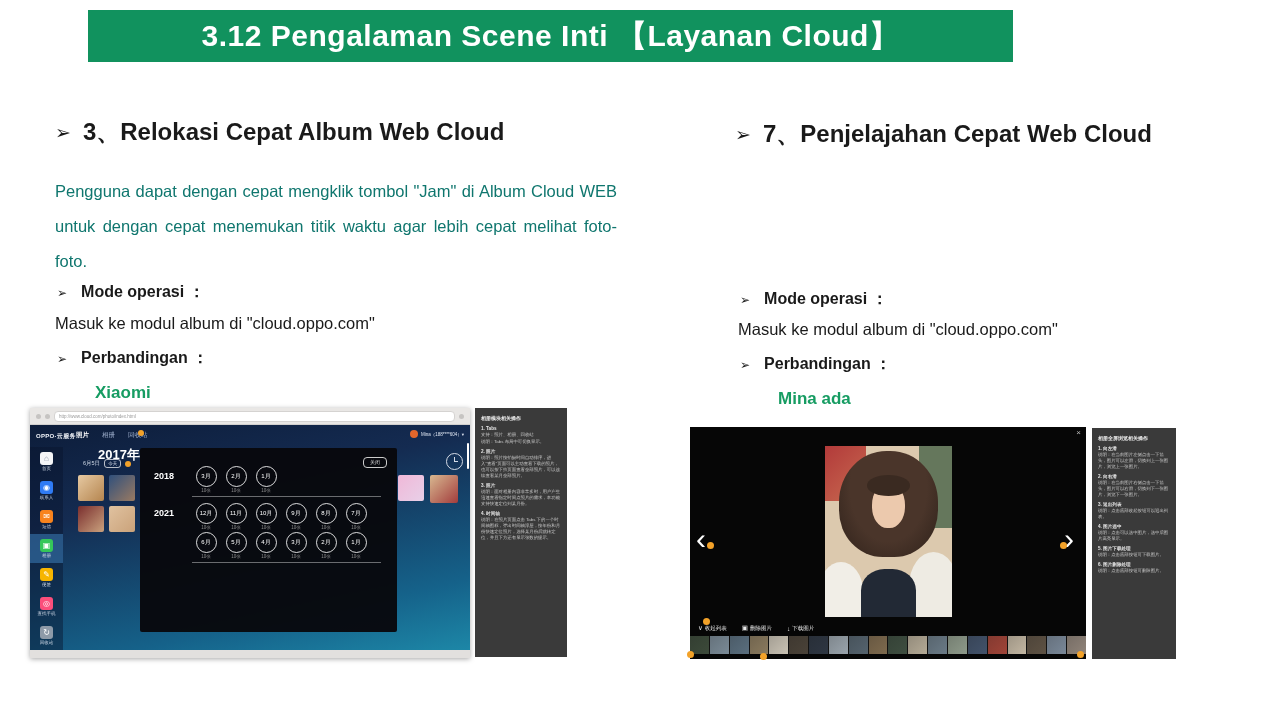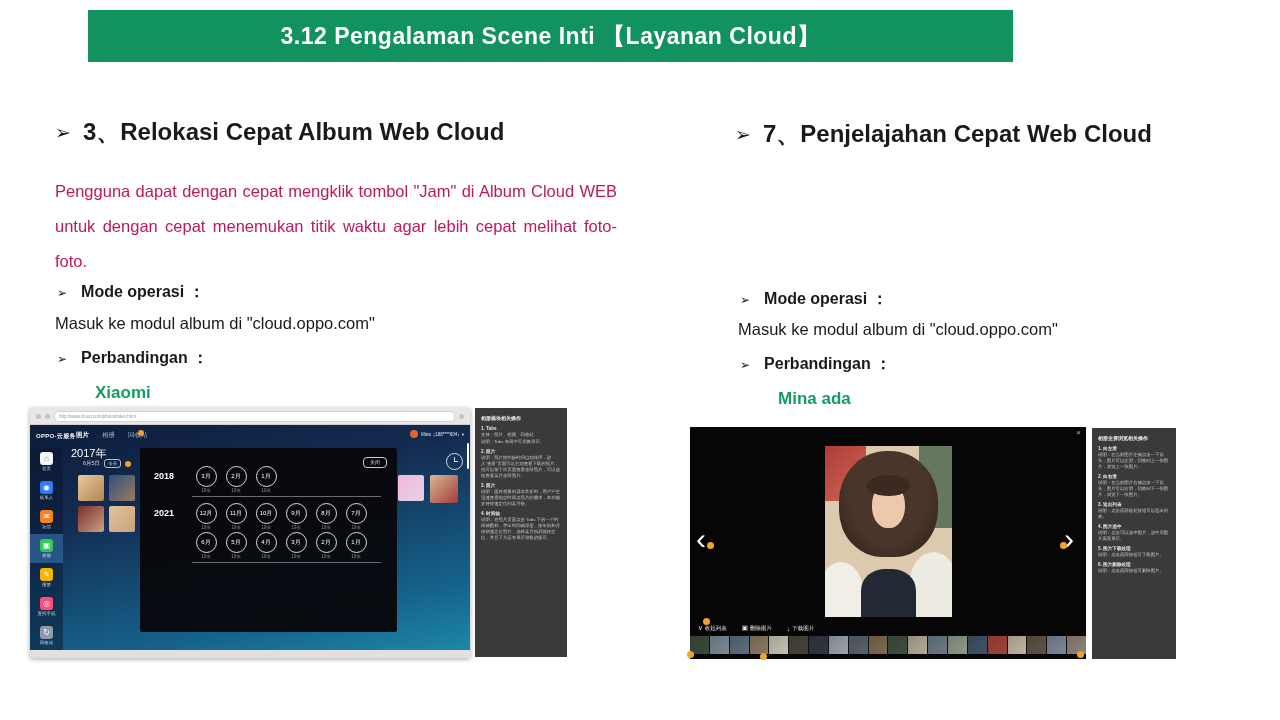--- a/index.html
+++ b/index.html
@@ -2,28 +2,28 @@
 <html><head>
 <meta charset="utf-8">
 <style>
   html,body{margin:0;padding:0;background:#fff;}
   .slide{position:relative;width:1280px;height:720px;background:#ffffff;overflow:hidden;
          font-family:"Liberation Sans","DejaVu Sans",sans-serif;color:#1a1a1a;}
 
   
   .banner{position:absolute;left:88px;top:10px;width:925px;height:52px;background:#11925E;
           display:flex;align-items:center;justify-content:center;}
-  .banner .t{color:#fff;font-size:23px;font-weight:bold;letter-spacing:.5px;}
+  .banner .t{color:#fff;font-size:30px;font-weight:bold;letter-spacing:.5px;}
 
   
   .h-row{position:absolute;display:flex;align-items:baseline;font-weight:bold;font-size:24px;}
   .h-row .blt{font-size:19px;margin-right:12px;transform:translateY(-1px);}
   .lh{left:55px;top:116px;}
   .rh{left:735px;top:118px;}
-  .para{position:absolute;text-align:justify;font-size:16.5px;color:#be185d;}
+  .para{position:absolute;text-align:justify;font-size:16.5px;color:#0f766e;}
   .lb{left:55px;top:174px;width:562px;line-height:35px;}
   .rb{left:738px;top:182px;width:476px;line-height:33px;}
   .sub{position:absolute;display:flex;align-items:baseline;font-size:16px;font-weight:bold;}
   .sub .blt{font-size:12px;margin-right:14px;}
   .lmode{left:57px;top:282px;}  .lmasuk{left:55px;top:314px;}
   .lperb{left:57px;top:348px;}  .lxiaomi{left:95px;top:383px;}
   .rmode{left:740px;top:289px;} .rmasuk{left:738px;top:320px;}
   .rperb{left:740px;top:354px;} .rtidak{left:778px;top:389px;}
   .plain{position:absolute;font-size:16.5px;font-weight:normal;}
   .accent{position:absolute;font-size:17px;font-weight:bold;color:#169C62;}
@@ -45,21 +45,21 @@
   .nav-badge{position:absolute;left:108px;top:5px;width:6px;height:6px;border-radius:50%;background:#F3A229;}
   .userbox{position:absolute;right:6px;top:5px;display:flex;align-items:center;gap:3px;}
   .avatar{width:8px;height:8px;border-radius:50%;background:#e2662c;}
   .username{font-size:4.5px;color:#dfe6f2;white-space:nowrap;}
   .cloud-sb{position:absolute;left:0;top:22px;bottom:0;width:33px;background:rgba(8,20,45,.45);}
   .sb-item{height:29px;display:flex;flex-direction:column;align-items:center;justify-content:center;}
   .sb-item.active{background:rgba(64,134,196,.5);}
   .sb-icon{width:13px;height:13px;border-radius:3px;display:flex;align-items:center;justify-content:center;}
   .sb-icon span{font-size:8px;line-height:1;color:#fff;}
   .sb-label{font-size:4.5px;color:#cfd8e6;margin-top:1px;white-space:nowrap;}
-  .yearhead{position:absolute;left:41px;top:21px;font-size:11px;font-weight:normal;color:#fff;}
+  .yearhead{position:absolute;left:68px;top:21px;font-size:13px;font-weight:bold;color:#fff;}
   .daterow{position:absolute;left:53px;top:34px;display:flex;align-items:center;gap:4px;}
   .datetxt{font-size:5.5px;color:#cfd8e6;}
   .datepill{font-size:4.5px;color:#e8eef8;border:1px solid rgba(255,255,255,.7);border-radius:3px;padding:0 3px;line-height:7px;}
   .cdot{width:6px;height:6px;border-radius:50%;background:#F3A229;}
   .pthumb{position:absolute;width:26px;height:26px;border-radius:2px;}
   .pt1{left:48px;top:50px;}  .pt2{left:79px;top:50px;}
   .pt3{left:48px;top:81px;}  .pt4{left:79px;top:81px;}
   .pt5{left:368px;top:50px;} .pt6{left:400px;top:50px;width:28px;height:28px;}
   .modal{position:absolute;left:110px;top:23px;width:257px;height:184px;background:rgba(8,8,12,.96);border-radius:2px;}
   .closepill{position:absolute;right:10px;top:9px;width:22px;height:9px;border:1px solid #cccccc;border-radius:4px;

